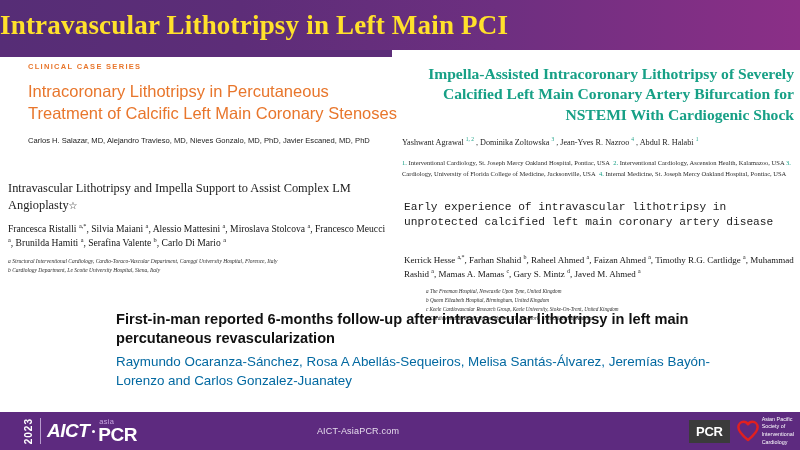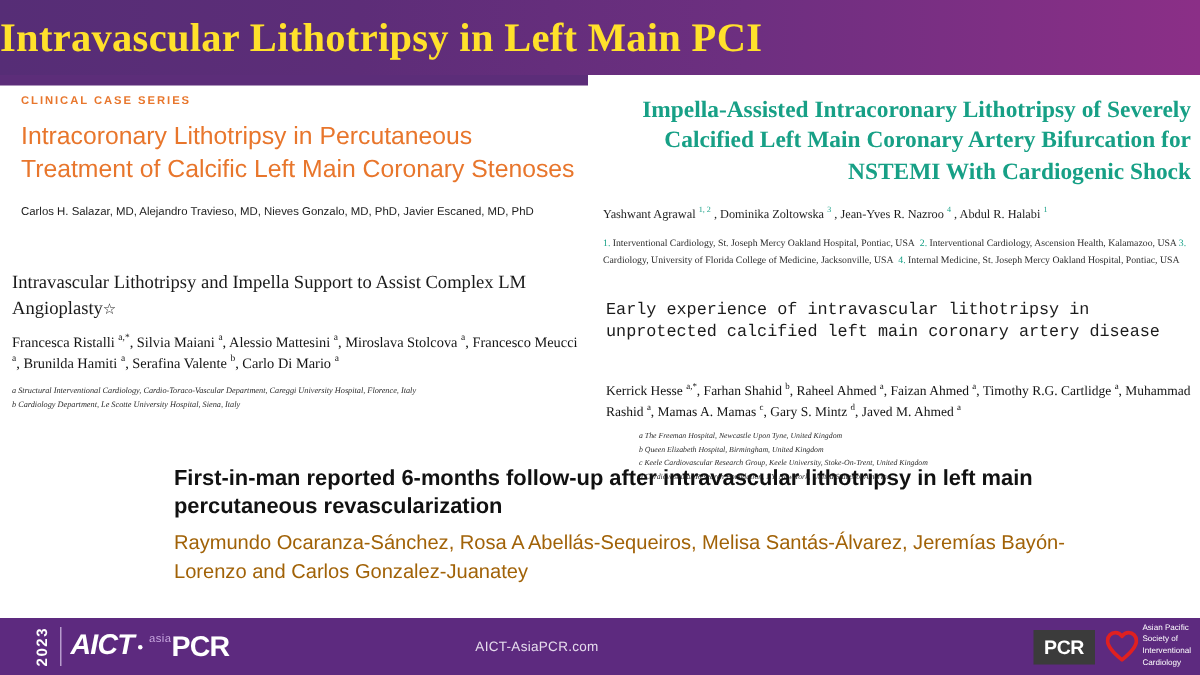--- a/index.html
+++ b/index.html
@@ -39,21 +39,21 @@
     width: 392px; height: 7px;
     background: #5c2d79;
   }
 
   
   .article {
     position: absolute;
   }
 
   
-  #art-left-1 { left: 14px; top: 62px; width: 372px; }
+  #art-left-1 { left: 28px; top: 62px; width: 372px; }
   .kicker {
     font-size: 7.5px;
     font-weight: bold;
     letter-spacing: 1.3px;
     color: #e8762c;
     margin-bottom: 10px;
   }
   .title-orange {
     font-size: 16.5px;
     font-weight: normal;
@@ -150,21 +150,21 @@
   #art-center { left: 116px; top: 310px; width: 600px; }
   .title-bold {
     font-size: 14.6px;
     font-weight: bold;
     color: #111111;
     line-height: 1.28;
     margin-bottom: 6px;
   }
   .authors-center {
     font-size: 13.4px;
-    color: #a16207;
+    color: #0369a1;
     line-height: 1.38;
   }
 
   
   .footer {
     position: absolute;
     left: 0; top: 412px;
     width: 800px; height: 38px;
     background: #5d2a7f;
   }
@@ -199,20 +199,21 @@
   }
   .logo-dot {
     width: 3px; height: 3px;
     border-radius: 50%;
     background: #ffffff;
     margin: 0 3px;
     align-self: center;
   }
   .logo-pcr-wrap {
     display: flex;
+    flex-direction: column;
     align-items: flex-start;
     line-height: 1;
   }
   .logo-asia {
     font-size: 7.5px;
     color: #c9a7e0;
     margin-bottom: -1px;
     margin-left: 1px;
     letter-spacing: 0.3px;
   }

